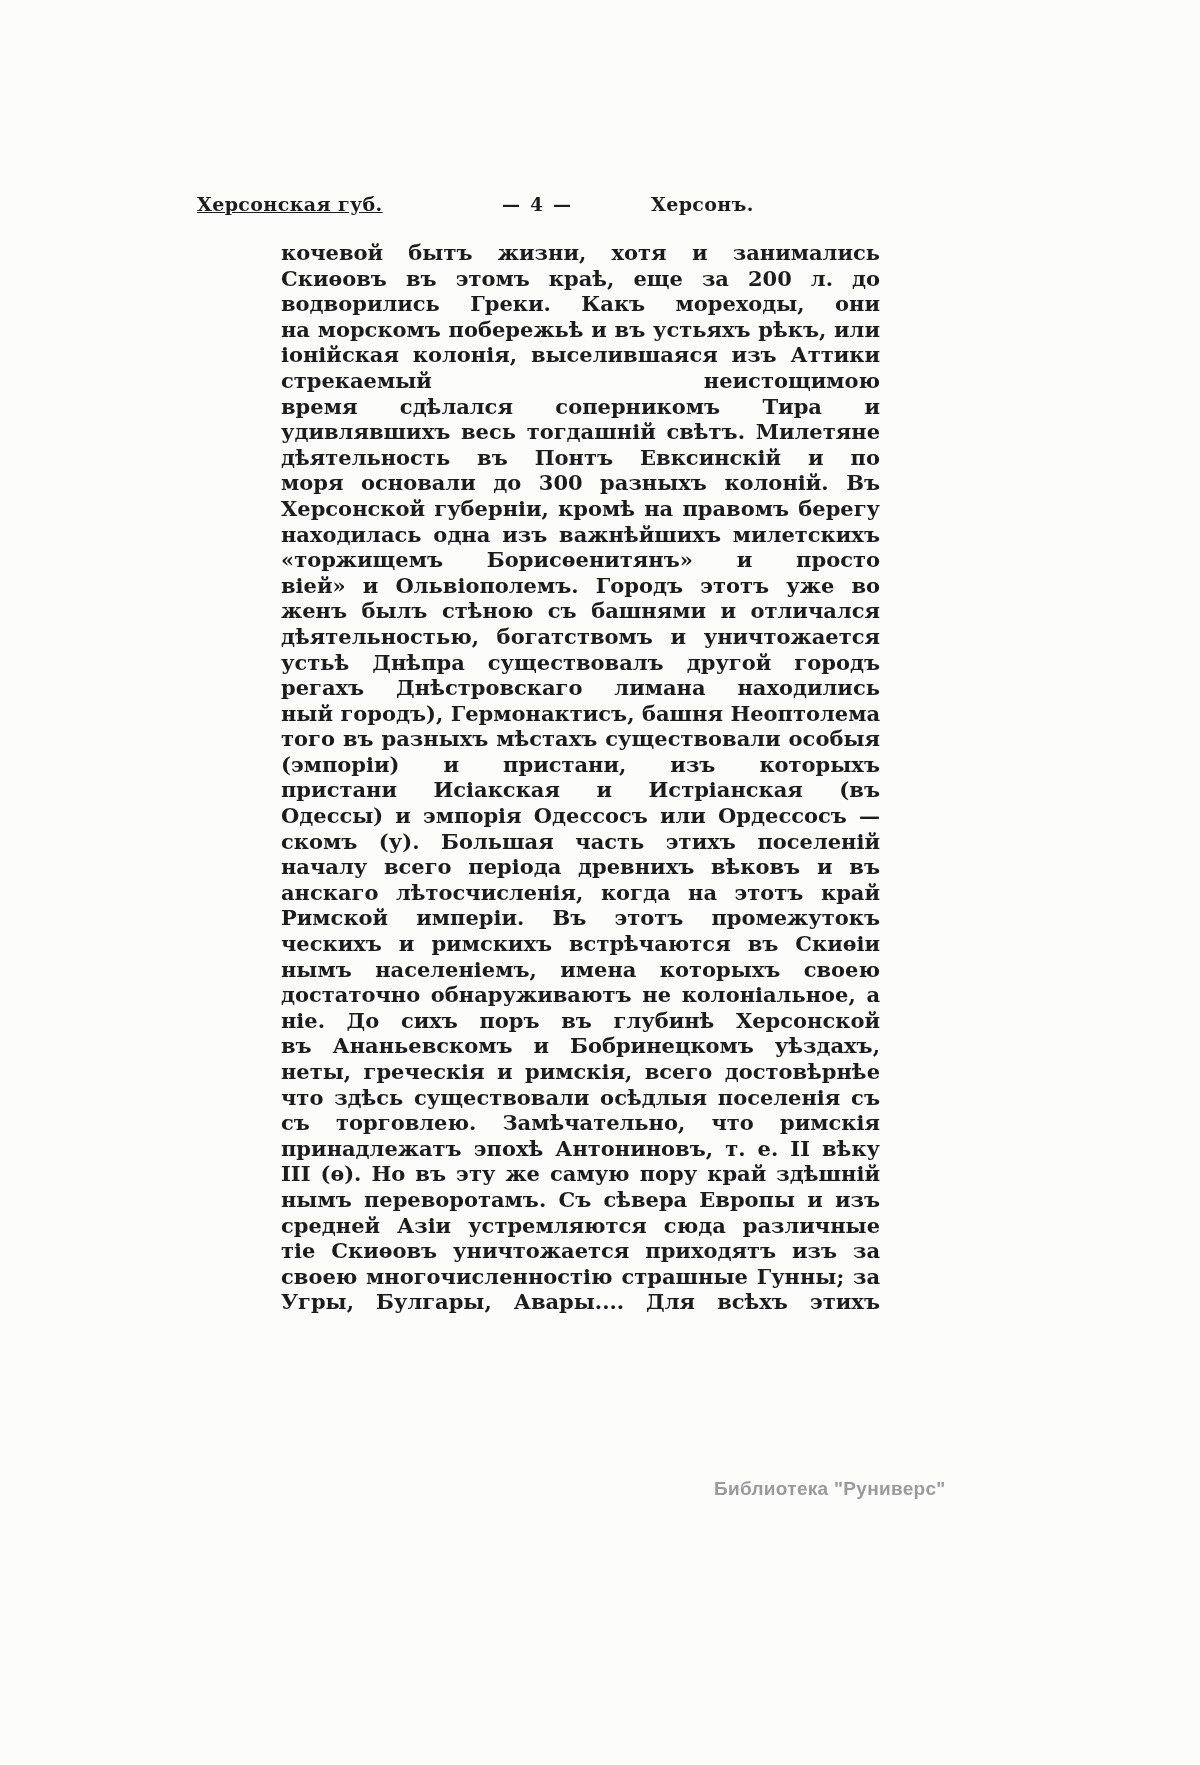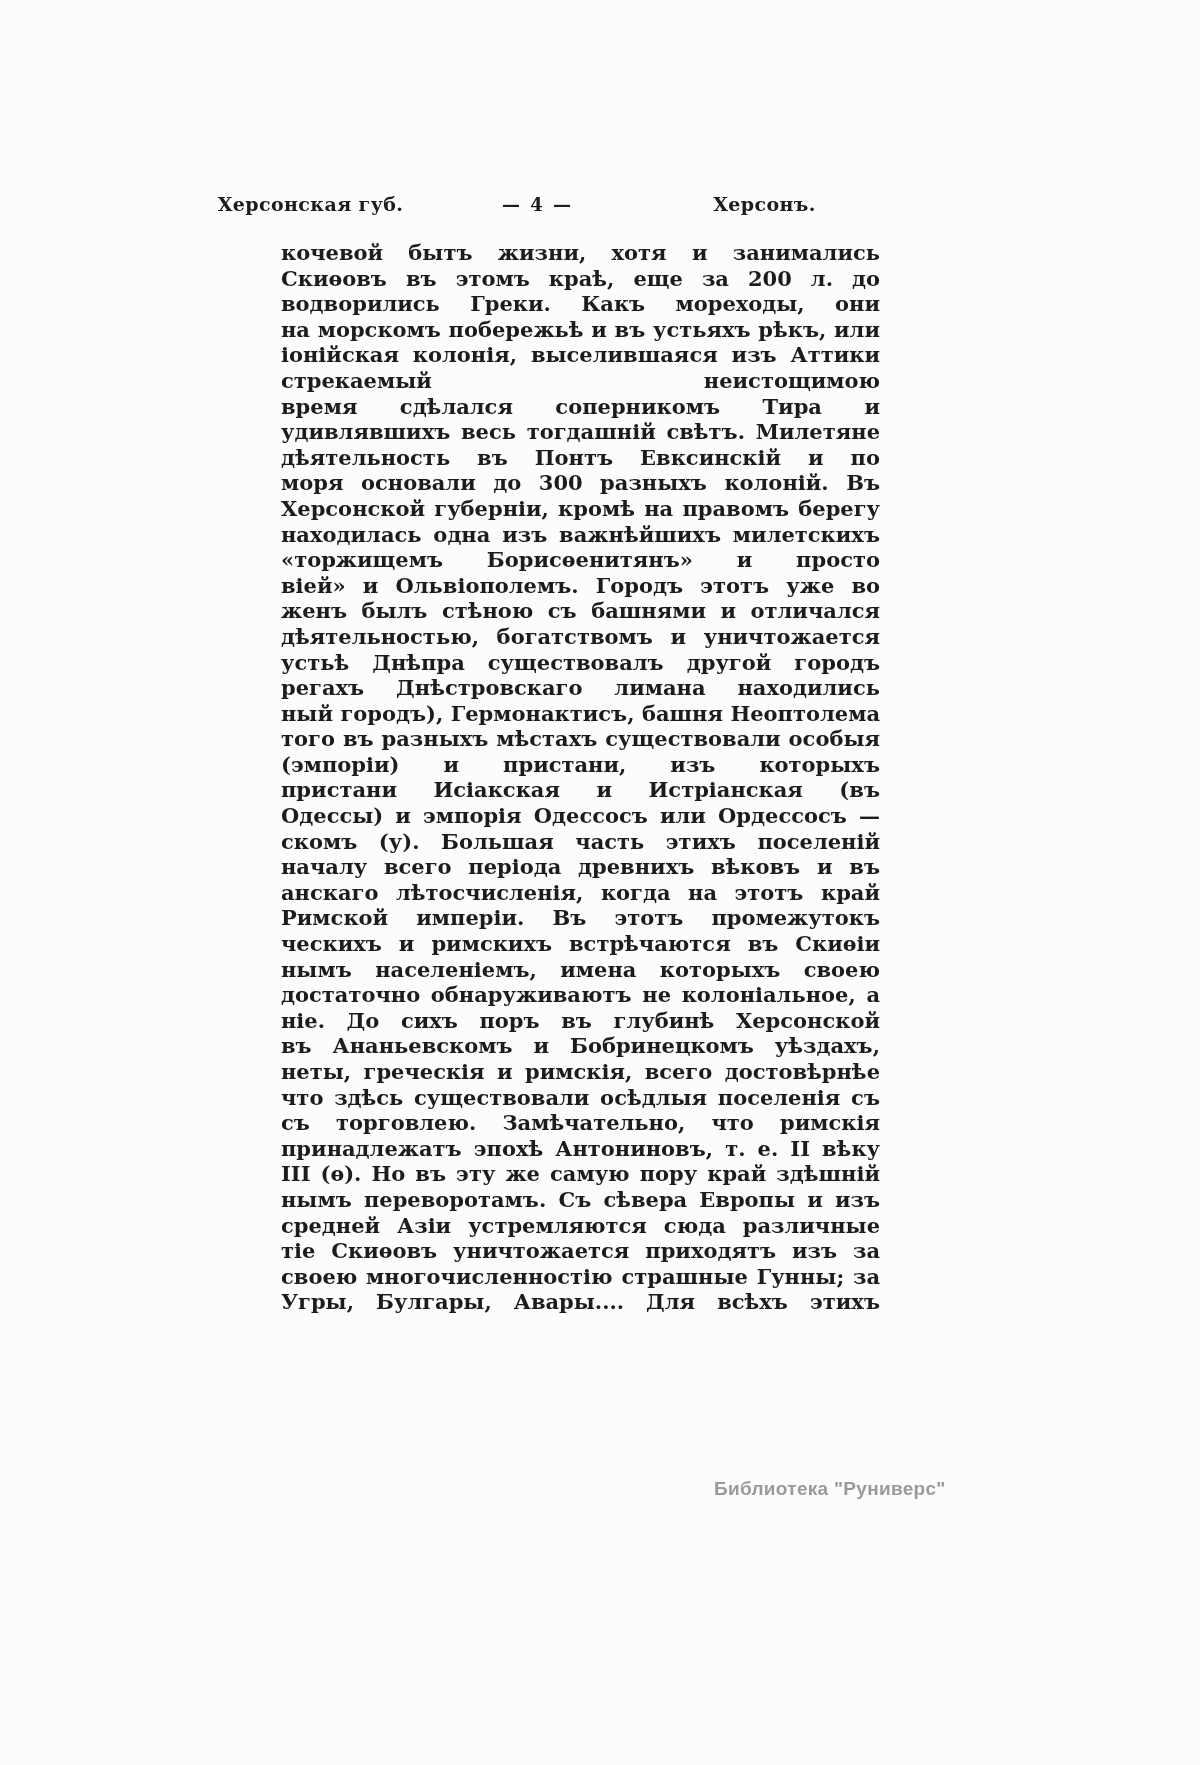--- a/index.html
+++ b/index.html
@@ -19,23 +19,23 @@
   .header {
     position: absolute;
     left: 197px;
     top: 193px;
     width: 681px;
     display: flex;
     align-items: baseline;
     font-weight: bold;
     font-size: 19px;
   }
-  .h-left  { flex: 1; text-align: center;  letter-spacing: 0.4px; }
+  .h-left  { flex: 1; text-align: left;  letter-spacing: 0.4px; text-decoration: underline; }
   .h-center{ flex: 1; text-align: center; font-size: 18px; letter-spacing: 2px; }
-  .h-right { flex: 1; text-align: center; letter-spacing: 0.4px; }
+  .h-right { flex: 1; text-align: left; letter-spacing: 0.4px; }
 
   .body-text {
     position: absolute;
     left: 281px;
     top: 240px;
     width: 599px;
     font-size: 21px;
     font-weight: bold;
   }
   .line {

